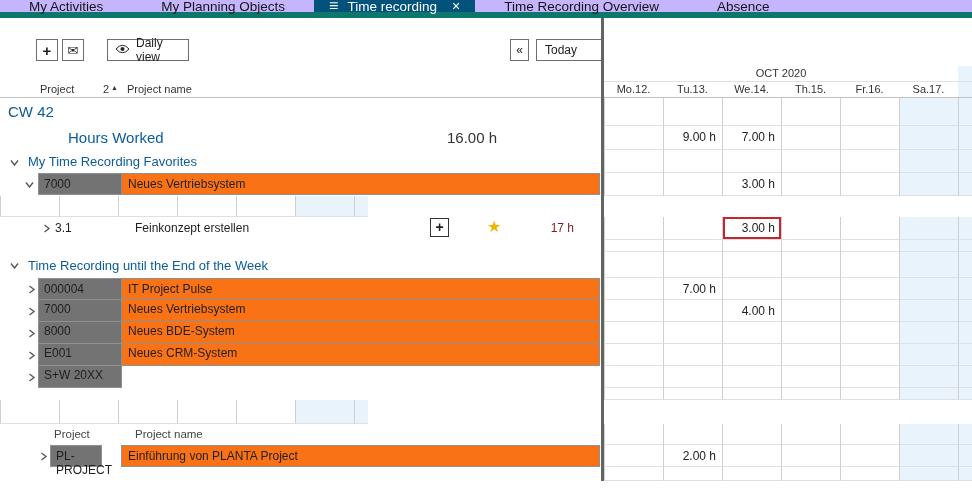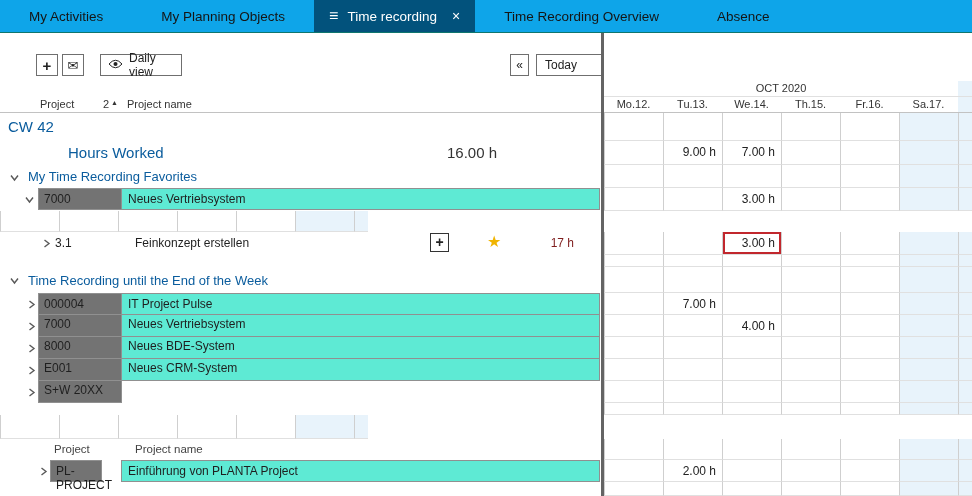--- a/index.html
+++ b/index.html
@@ -1,37 +1,37 @@
 <!DOCTYPE html>
 <html><head>
 <meta charset="utf-8">
 <style>
 *{box-sizing:border-box;margin:0;padding:0}
 html,body{width:972px;height:496px;overflow:hidden;background:#fff;
   font-family:"Liberation Sans",sans-serif;color:#1f1f1f}
 .app{position:relative;width:972px;height:496px;background:#fff}
 
 
-.tabbar{display:flex;height:33px;background:#0ea5e9;border-bottom:1px solid #0f766e}
+.tabbar{display:flex;height:18px;background:#c4b5fd;border-bottom:6px solid #0f766e}
 .tab{display:flex;align-items:center;padding:0 29px;font-size:13.5px;color:#151515;white-space:nowrap;cursor:default}
 .tab.active{background:#02527c;color:#fff;padding:0 15px;gap:9px}
 .tab .menu-ic{font-size:16px;line-height:1}
 .tab .close-ic{font-size:14px;margin-left:6px;line-height:1}
 
 
 .content{position:relative;width:972px;height:463px}
 .splitter{position:absolute;left:601px;top:0;width:3px;height:463px;background:#646464;z-index:5}
 
 
 .toolbar{position:absolute;left:0;top:21px;width:601px;height:24px}
 .tbtn{position:absolute;top:0;height:22px;border:1px solid #6f6f6f;background:#fff;
   display:flex;align-items:center;justify-content:center;font-size:14px;color:#222;cursor:default}
 .tbtn.add{left:36px;width:22px;font-weight:bold;font-size:15px}
 .tbtn.mail{left:62px;width:22px;font-size:13px}
-.tbtn.view{left:100px;width:82px;justify-content:flex-end;padding:0 7px;gap:6px;font-size:12px}
+.tbtn.view{left:107px;width:82px;justify-content:flex-end;padding:0 7px;gap:6px;font-size:12px}
 .tbtn.prev{left:510px;width:19px;font-size:12px}
 .tbtn.today{left:536px;width:67px;justify-content:flex-start;padding:0 8px;font-size:12px}
 
 
 .cal-head{position:absolute;left:604px;top:48px;width:404px}
 .month-row{display:flex;height:16px;border-bottom:1px solid #e0e0e0}
 .month-row .month{width:354px;text-align:center;font-size:11px;color:#333;line-height:15px}
 .month-row .mpartial{width:14px;background:#e8f3fb}
 .daylabels{display:flex;height:16px}
 .daylabel{width:59px;text-align:center;font-size:11px;color:#333;line-height:15px}
@@ -62,21 +62,21 @@
 .cw{position:absolute;left:8px;top:5px;font-size:15px;color:#0a5c9d}
 .hlabel{position:absolute;left:68px;top:3px;font-size:15px;color:#0a5c9d}
 .htotal{position:absolute;left:447px;top:3px;font-size:15px;color:#333}
 .sectitle{position:absolute;left:28px;top:4px;font-size:13px;color:#0a5c9d}
 .chev{position:absolute;width:10px;height:10px}
 .chev svg{display:block}
 .chev.down svg{transform:rotate(90deg)}
 .idbox{position:absolute;left:38px;top:0;width:84px;height:22px;border:1px solid #909090;
   padding:3px 0 0 5px;background:#737373}
 .namebox{position:absolute;left:121px;top:0;right:4px;height:22px;border:1px solid #909090;
-  padding:3px 0 0 6px;background:#5eead4;overflow:hidden;white-space:nowrap}
+  padding:3px 0 0 6px;background:#f97316;overflow:hidden;white-space:nowrap}
 .ntop .idbox,.ntop .namebox{border-top:none;padding-top:2px}
 .pl .idbox{left:50px;width:52px}
 .sub1{position:absolute;top:4px;font-size:11.5px;color:#444}
 .sub1.c1{left:55px}.sub1.c2{left:135px}.sub1.c3{right:30px}
 .tid{position:absolute;left:55px;top:4px}
 .tname{position:absolute;left:135px;top:4px}
 .plusbox{position:absolute;left:430px;top:1px;width:19px;height:19px;border:1.5px solid #333;
   text-align:center;font-size:14px;line-height:16px;font-weight:bold;color:#222;background:#fff}
 .star{position:absolute;left:487px;top:1px;font-size:16px;color:#f0b400;line-height:18px}
 .remain{position:absolute;right:30px;top:4px;color:#7f1d1d}

